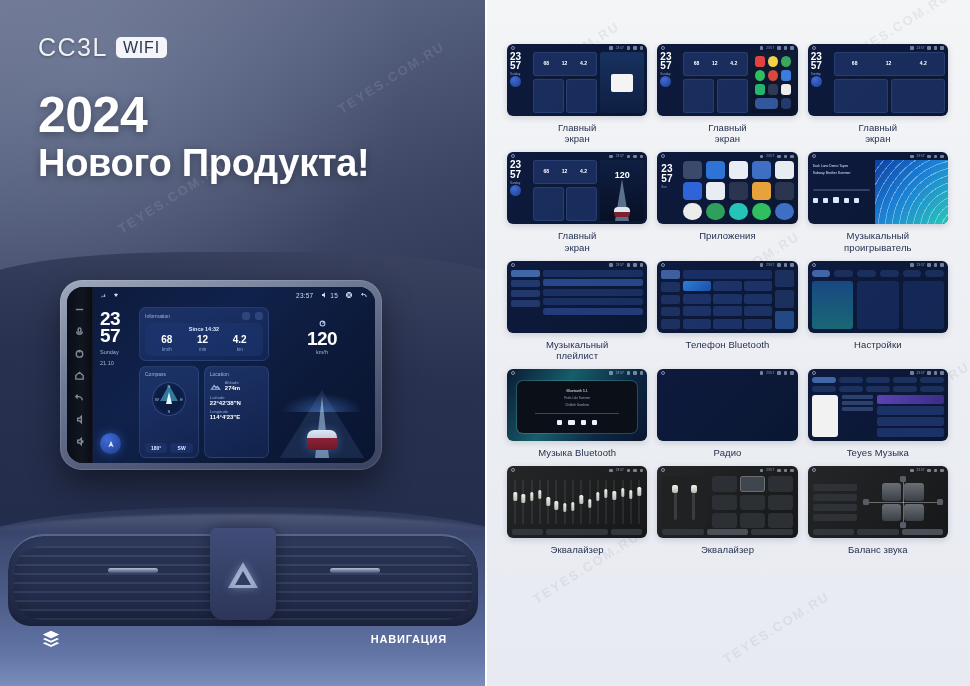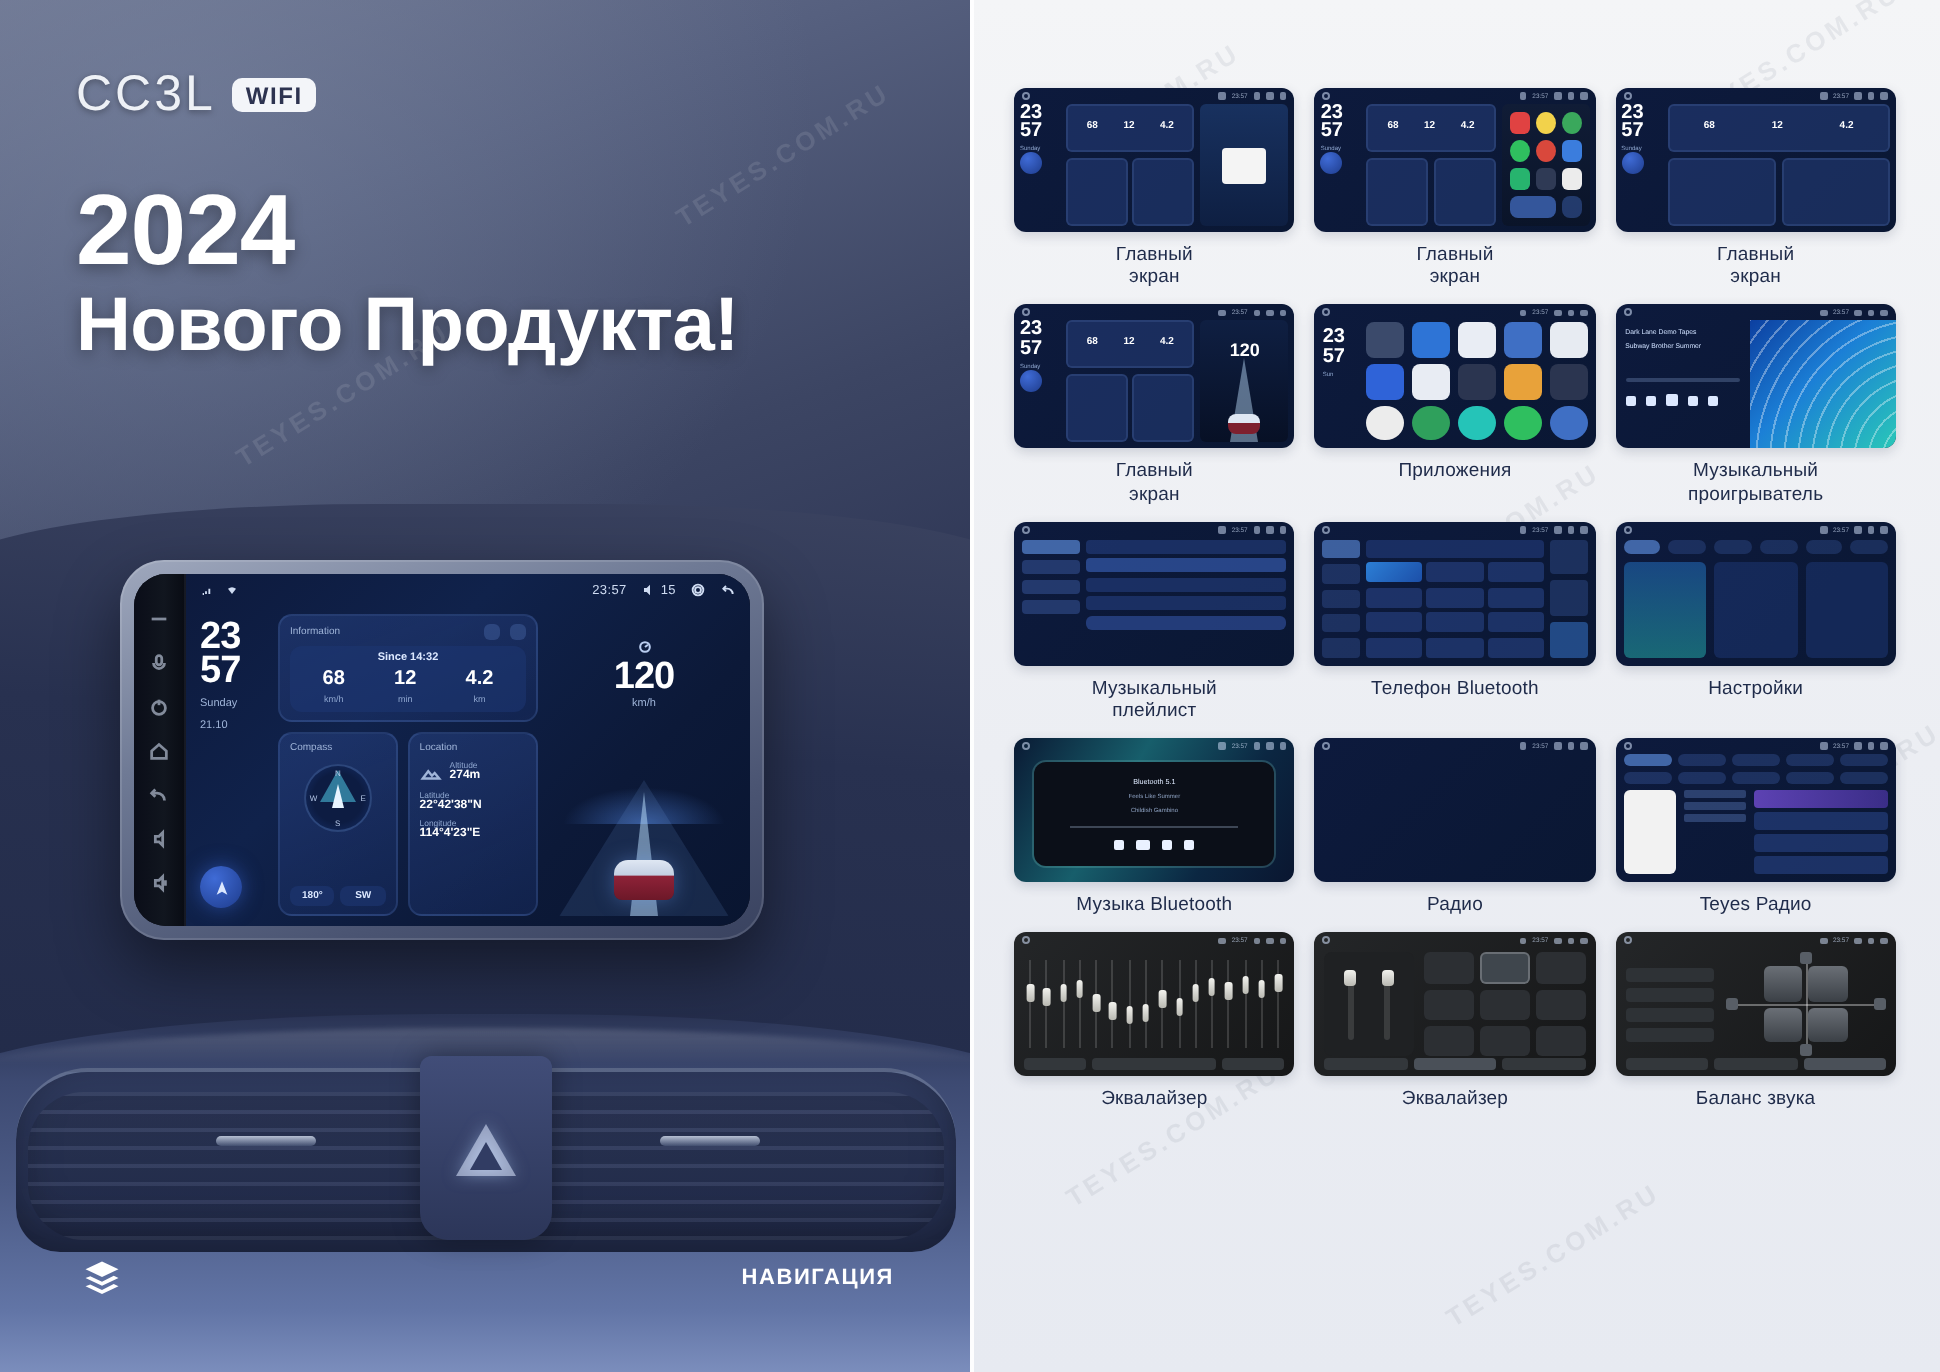--- a/index.html
+++ b/index.html
@@ -31,21 +31,21 @@
     position: absolute; left: 38px; top: 33px;
     display: flex; align-items: center; gap: 8px;
   }
   .logo-text {
     color: #eef1f6; font-size: 25px; font-weight: normal;
     letter-spacing: 1.5px;
     text-shadow: 0 1px 3px rgba(0,0,0,0.35);
   }
   .logo-badge {
     background: #f3f5f9; color: #2d3350;
-    font-size: 12px; font-weight: bold; letter-spacing: 0.8px;
+    font-size: 16px; font-weight: normal; letter-spacing: 0.8px;
     padding: 3px 7px 2px 7px; border-radius: 5px;
     line-height: 1;
   }
 
   
   .headline { position: absolute; left: 38px; top: 88px; }
   .headline .year {
     color: #ffffff; font-size: 50px; font-weight: bold;
     letter-spacing: -0.5px; line-height: 1.08;
     text-shadow: 0 2px 8px rgba(0,0,0,0.35);
@@ -1113,21 +1113,21 @@
               <div class="t-teyes-list">
                   <i></i>
                   <i></i>
                   <i></i>
                   <i></i>
                 </div>
             </div>
           </div>
         </div>
         <div class="caption">
-          <div>Teyes Радио</div>
+          <div>Teyes Музыка</div>
         </div>
       </div>
 
       <div class="cell">
         <div class="thumb dark">
           <div class="t-sb">
               <span class="l"></span>
               <span class="r">
                 <i></i>
                 <em class="tm">23:57</em>

